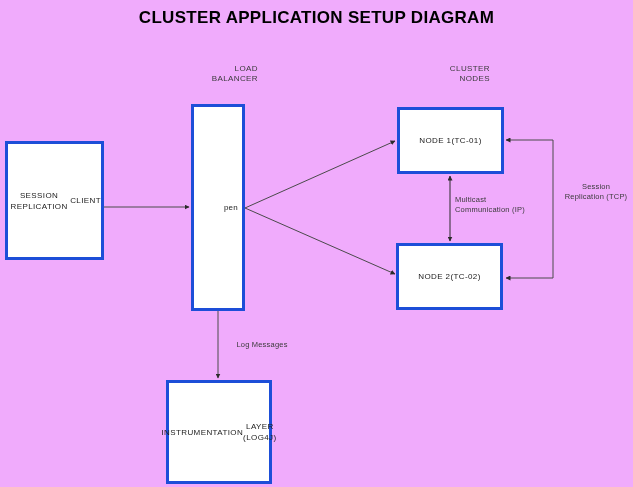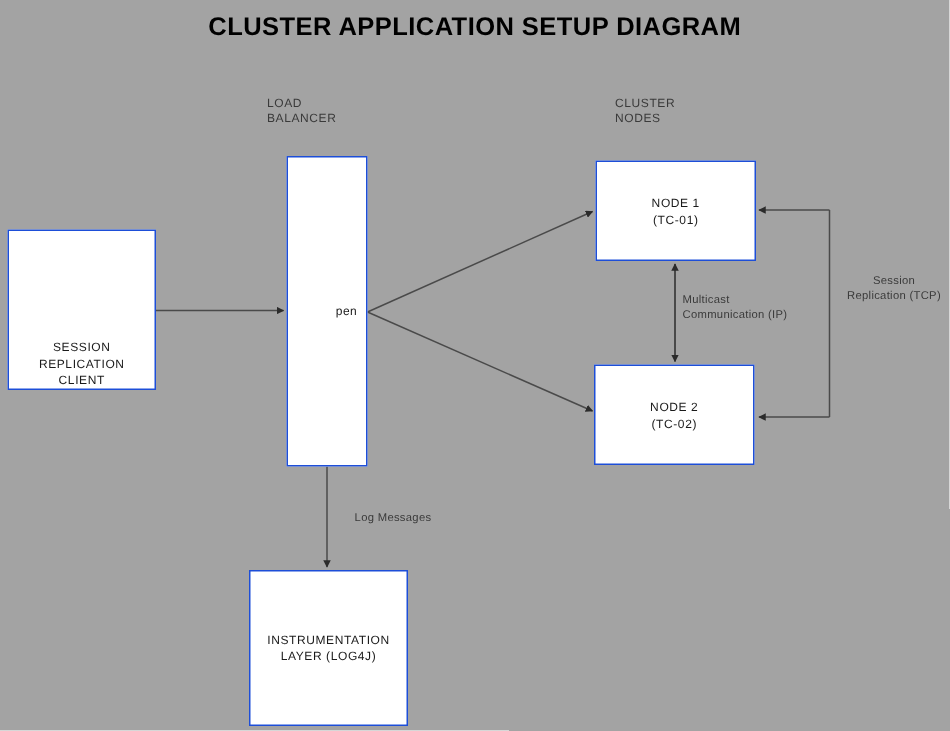--- a/index.html
+++ b/index.html
@@ -8,21 +8,21 @@
     padding: 0;
     background: #ffffff;
   }
   body {
     font-family: "Liberation Sans", sans-serif;
   }
   #canvas {
     position: relative;
     width: 633px;
     height: 487px;
-    background: #a3a3a3;
+    background: #f0abfc;
     overflow: hidden;
   }
   #diagram-svg {
     position: absolute;
     left: 0;
     top: 0;
     width: 633px;
     height: 487px;
   }
   .page-title {
@@ -34,33 +34,33 @@
     font-family: "Liberation Sans", sans-serif;
     font-size: 17px;
     font-weight: bold;
     letter-spacing: 0.3px;
     color: #000000;
     white-space: nowrap;
   }
   .node-box {
     position: absolute;
     box-sizing: border-box;
-    border: 1px solid #1d4ed8;
+    border: 3px solid #1d4ed8;
     background: #ffffff;
     display: flex;
-    flex-direction: column;
+    flex-direction: row;
     align-items: center;
     justify-content: center;
     text-align: center;
     color: #1a1a1a;
     font-family: "Liberation Sans", sans-serif;
   }
   .group-label {
     position: absolute;
-    text-align: left;
+    text-align: right;
     font-family: "Liberation Sans", sans-serif;
     font-size: 8px;
     line-height: 10px;
     letter-spacing: 0.4px;
     color: #3a3a3a;
     white-space: pre-line;
   }
   .edge-label {
     position: absolute;
     text-align: center;
@@ -117,21 +117,21 @@
     <line x1="553" y1="140" x2="506" y2="140" stroke="#4a4a4a" stroke-width="1" marker-end="url(#arrow-end)"></line>
     <line x1="553" y1="278" x2="506" y2="278" stroke="#4a4a4a" stroke-width="1" marker-end="url(#arrow-end)"></line>
   </svg>
 
   <div class="group-label" style="left:178px; top:64px; width:80px;">LOAD
 BALANCER</div>
 
   <div class="group-label" style="left:410px; top:64px; width:80px;">CLUSTER
 NODES</div>
 
-  <div class="node-box" style="left:5px; top:153px; width:99px; height:107px;justify-content:flex-end;">
+  <div class="node-box" style="left:5px; top:141px; width:99px; height:119px;justify-content:flex-end;">
     <div class="box-line-1">SESSION REPLICATION</div>
     <div class="box-line-2">CLIENT</div>
   </div>
 
   <div class="node-box" style="left:191px; top:104px; width:54px; height:207px;padding-left:26px;">
     <div class="lb-text">pen</div>
   </div>
 
   <div class="node-box" style="left:397px; top:107px; width:107px; height:67px;">
     <div class="box-line-1">NODE 1</div>

